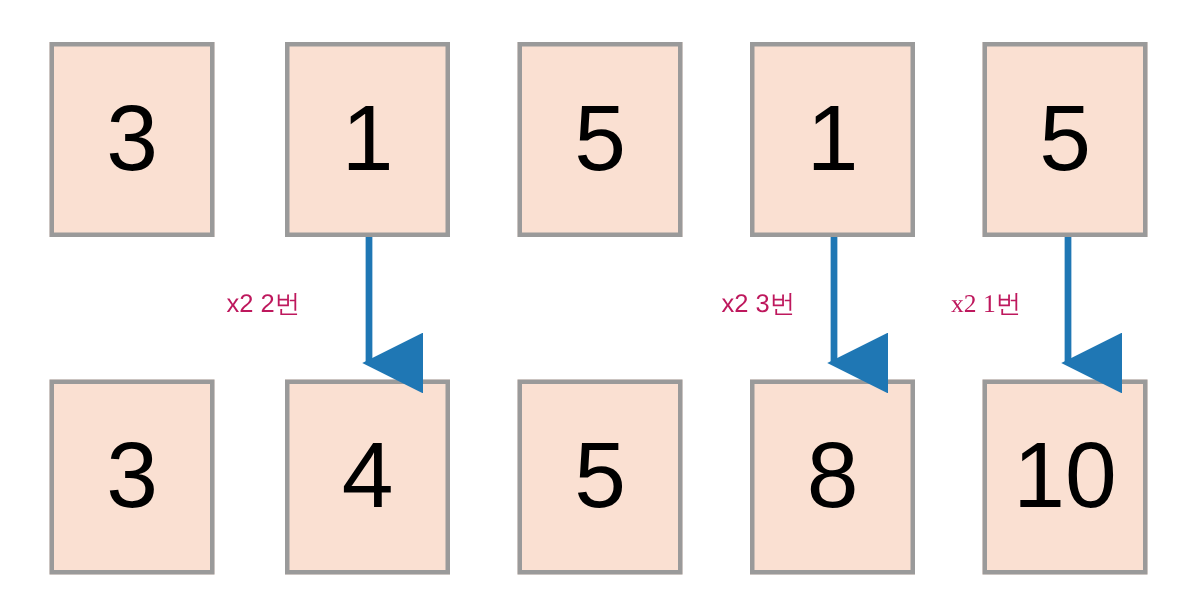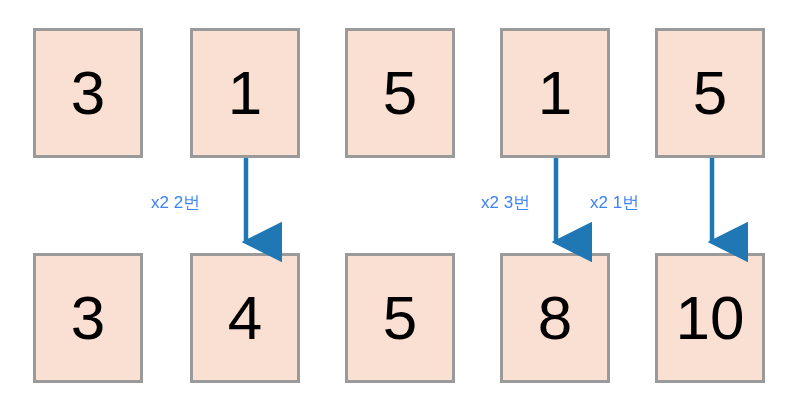--- a/index.html
+++ b/index.html
@@ -40,21 +40,21 @@
     position: absolute;
     top: 0;
     left: 0;
     width: 800px;
     height: 408px;
     pointer-events: none;
   }
   .op-label {
     position: absolute;
     font-size: 17px;
-    color: #3b82f6;
+    color: #be185d;
     white-space: nowrap;
     line-height: 1;
   }
 </style>
 </head>
 <body>
 
 <div id="canvas">
 
   <div>
@@ -106,16 +106,16 @@
       <line x1="556" y1="158" x2="556" y2="242" stroke="#1f77b4" stroke-width="4.5" marker-end="url(#ah)"></line>
     </g>
     <g>
       <line x1="712" y1="158" x2="712" y2="242" stroke="#1f77b4" stroke-width="4.5" marker-end="url(#ah)"></line>
     </g>
   </svg>
 
   <div>
     <div class="op-label" style="left:151px; top:194px;">x2 2번</div>
     <div class="op-label" style="left:481px; top:194px;">x2 3번</div>
-    <div class="op-label" style="left:590px; top:194px;">x2 1번</div>
+    <div class="op-label" style="left:634px; top:194px;font-family:Liberation Serif, serif;">x2 1번</div>
   </div>
 
 </div>
 
 </body></html>

